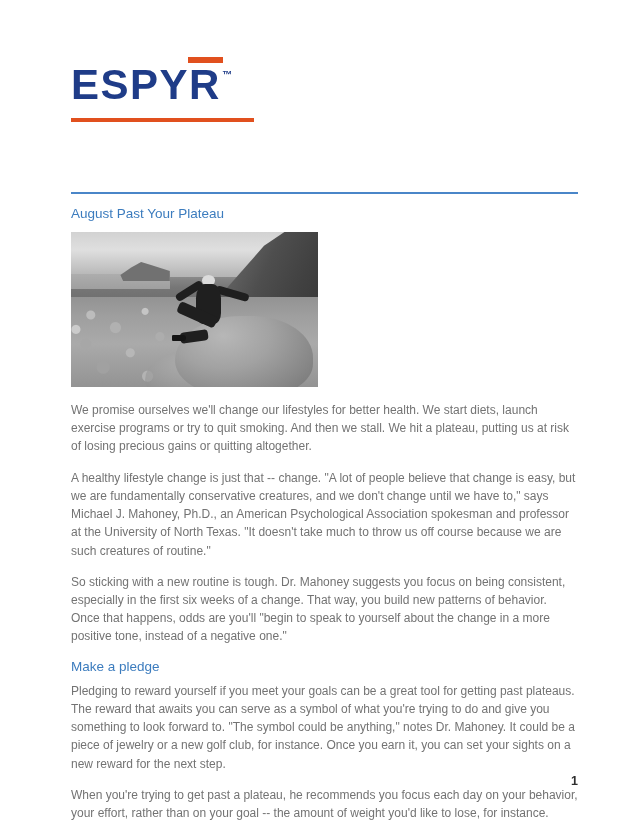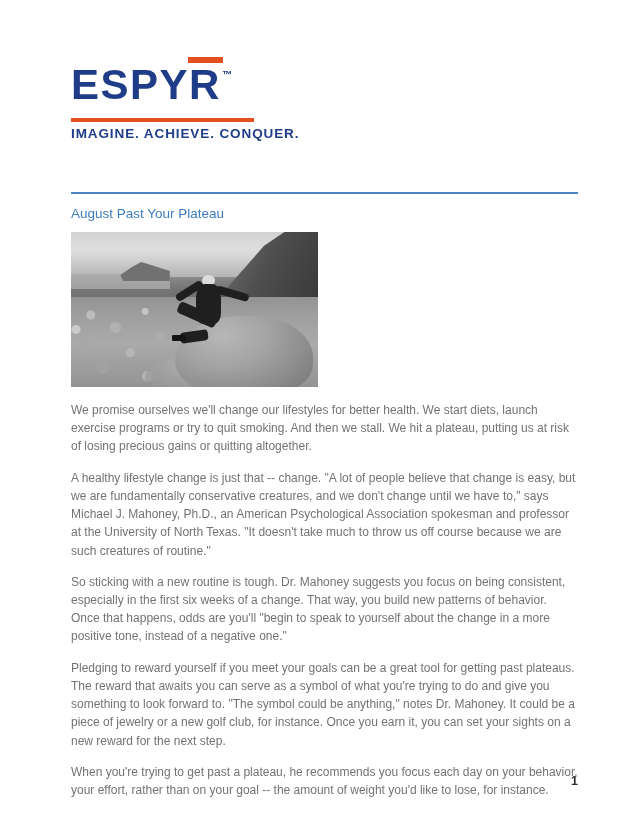--- a/index.html
+++ b/index.html
@@ -247,21 +247,20 @@
 
 <div class="page">
 
   <div class="logo-block">
     <div class="logo-wordmark">
       <span>ESPYR</span><span class="tm">™</span>
       <span class="logo-ybar"></span>
     </div>
   </div>
   <div class="logo-rule"></div>
-  <div class="logo-tagline">IMAGINE. ACHIEVE. CONQUER.</div>
 
   <div class="title-rule"></div>
 
   <div class="content">
 
     <h2 class="section-heading">August Past Your Plateau</h2>
 
     <div class="photo-wrap">
       <div class="photo">
         <div class="ph-sky"></div>
@@ -280,20 +279,21 @@
           <div class="fig-leg2"></div>
           <div class="fig-shoe"></div>
         </div>
       </div>
     </div>
 
     <p class="body after-photo">We promise ourselves we'll change our lifestyles for better health. We start diets, launch exercise programs or try to quit smoking. And then we stall. We hit a plateau, putting us at risk of losing precious gains or quitting altogether.</p>
     <p class="body">A healthy lifestyle change is just that -- change. "A lot of people believe that change is easy, but we are fundamentally conservative creatures, and we don't change until we have to," says Michael J. Mahoney, Ph.D., an American Psychological Association spokesman and professor at the University of North Texas. "It doesn't take much to throw us off course because we are such creatures of routine."</p>
     <p class="body">So sticking with a new routine is tough. Dr. Mahoney suggests you focus on being consistent, especially in the first six weeks of a change. That way, you build new patterns of behavior. Once that happens, odds are you'll "begin to speak to yourself about the change in a more positive tone, instead of a negative one."</p>
 
+    <h2 class="section-heading pledge">Make a pledge</h2>
     <p class="body">Pledging to reward yourself if you meet your goals can be a great tool for getting past plateaus. The reward that awaits you can serve as a symbol of what you're trying to do and give you something to look forward to. "The symbol could be anything," notes Dr. Mahoney. It could be a piece of jewelry or a new golf club, for instance. Once you earn it, you can set your sights on a new reward for the next step.</p>
     <p class="body">When you're trying to get past a plateau, he recommends you focus each day on your behavior, your effort, rather than on your goal -- the amount of weight you'd like to lose, for instance.</p>
 
   </div>
 
   <div class="page-number">1</div>
 
 </div>
 
 </body></html>

